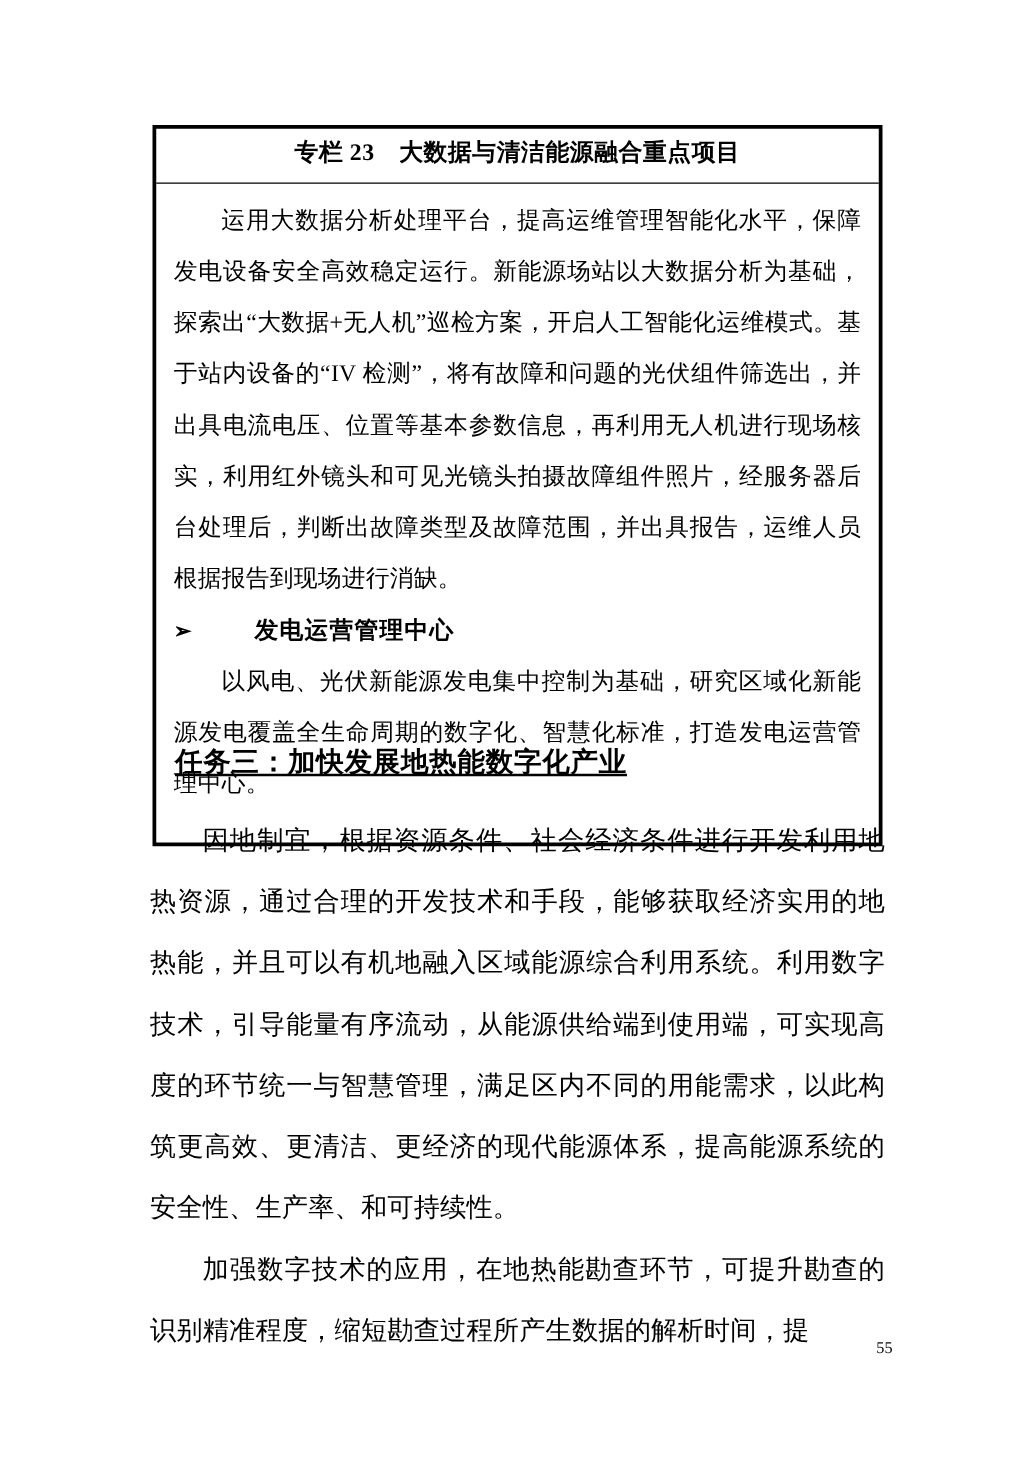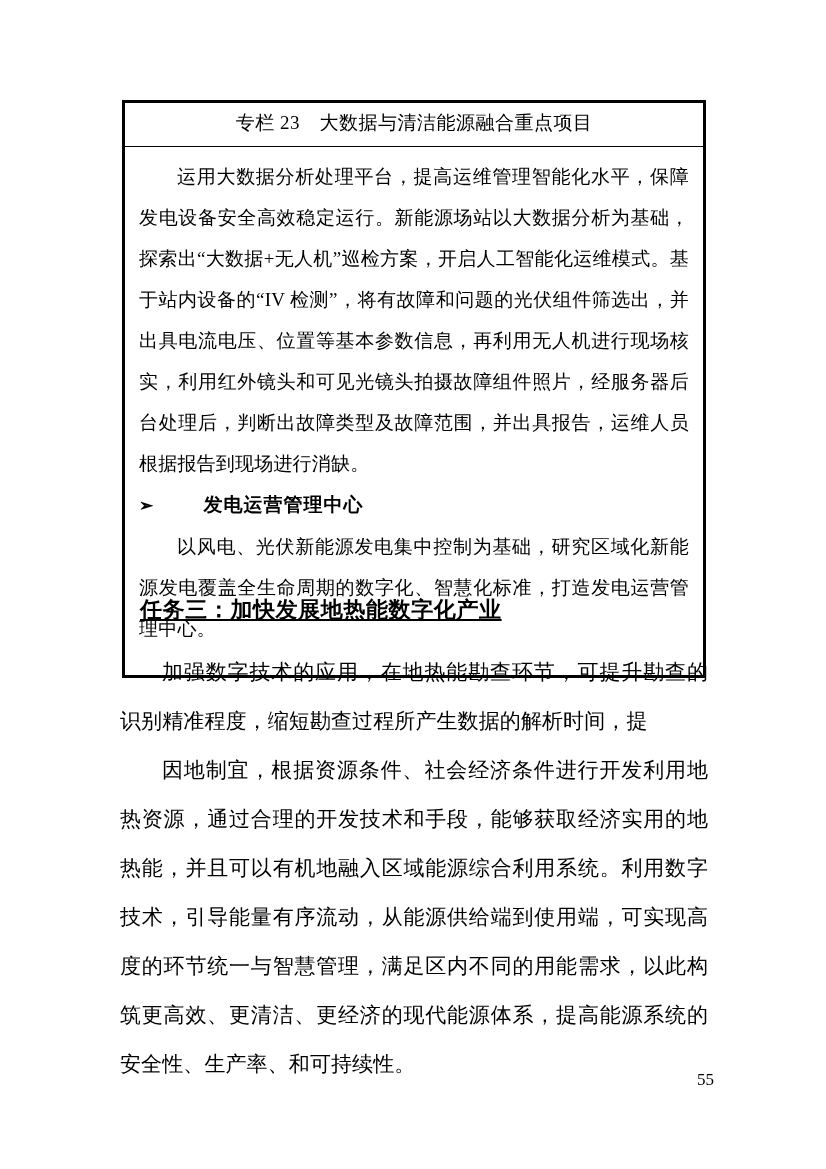--- a/index.html
+++ b/index.html
@@ -37,21 +37,21 @@
   }
 
   .callout-title-row {
     border-bottom: 1px solid #000000;
     text-align: center;
     padding: 9px 0 11px 0;
   }
 
   .callout-title {
     font-family: "Liberation Serif", "DejaVu Serif", serif;
-    font-weight: normal;
+    font-weight: bold;
     font-size: 19px;
     letter-spacing: 0.5px;
     line-height: 1.2;
     white-space: pre;
   }
 
   .callout-body {
     padding: 9px 14px 26px 14px;
   }
 
@@ -119,21 +119,21 @@
     text-justify: inter-ideograph;
     text-indent: 2em;
     letter-spacing: 0.1px;
   }
 
   
   .page-number {
     position: absolute;
     right: 112px;
     top: 1070px;
-    font-size: 17px;
+    font-size: 13px;
     font-family: "Liberation Serif", "DejaVu Serif", serif;
   }
 </style>
 </head>
 <body>
 
 <div class="page">
 
   <div class="callout-box">
 
@@ -151,19 +151,19 @@
       </div>
 
       <p class="indent-2">以风电、光伏新能源发电集中控制为基础，研究区域化新能源发电覆盖全生命周期的数字化、智慧化标准，打造发电运营管理中心。</p>
 
     </div>
   </div>
 
   <div class="section-heading">任务三：加快发展地热能数字化产业</div>
 
   <div class="main-body">
+    <p>因地制宜，根据资源条件、社会经济条件进行开发利用地热资源，通过合理的开发技术和手段，能够获取经济实用的地热能，并且可以有机地融入区域能源综合利用系统。利用数字技术，引导能量有序流动，从能源供给端到使用端，可实现高度的环节统一与智慧管理，满足区内不同的用能需求，以此构筑更高效、更清洁、更经济的现代能源体系，提高能源系统的安全性、生产率、和可持续性。</p>
     <p>加强数字技术的应用，在地热能勘查环节，可提升勘查的识别精准程度，缩短勘查过程所产生数据的解析时间，提</p>
-    <p>因地制宜，根据资源条件、社会经济条件进行开发利用地热资源，通过合理的开发技术和手段，能够获取经济实用的地热能，并且可以有机地融入区域能源综合利用系统。利用数字技术，引导能量有序流动，从能源供给端到使用端，可实现高度的环节统一与智慧管理，满足区内不同的用能需求，以此构筑更高效、更清洁、更经济的现代能源体系，提高能源系统的安全性、生产率、和可持续性。</p>
   </div>
 
   <div class="page-number">55</div>
 
 </div>
 
 </body></html>

